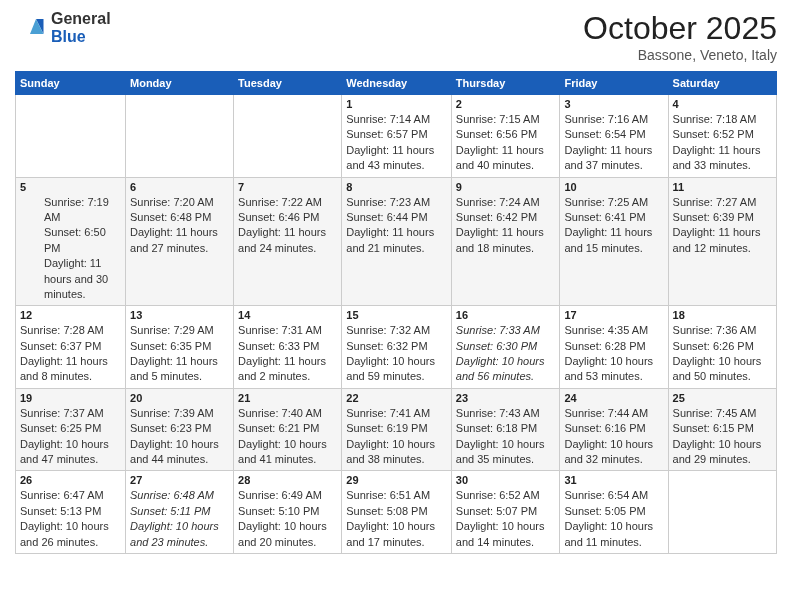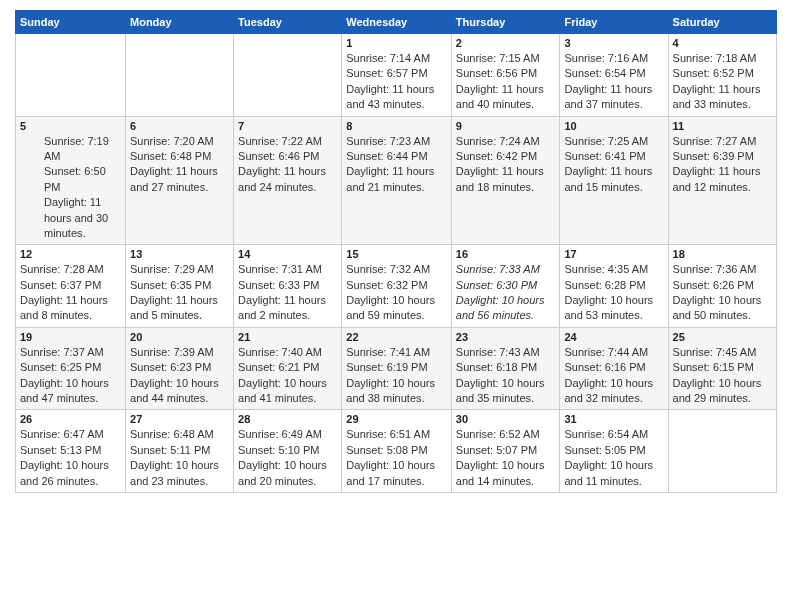--- a/index.html
+++ b/index.html
@@ -96,20 +96,36 @@
       line-height: 1.4;
     }
     .empty-cell {
       background: #f9f9f9;
     }
   </style>
 </head>
 <body>
 
 <div class="page">
+  <div class="header">
+    <div class="logo">
+      <svg class="logo-icon" viewBox="0 0 40 40">
+        <polygon points="28,8 38,8 38,28" fill="#1a5eb8"></polygon>
+        <polygon points="28,8 38,28 20,28" fill="#4a9fd4"></polygon>
+      </svg>
+      <div class="logo-text">
+        <span class="logo-general">General</span>
+        <span class="logo-blue">Blue</span>
+      </div>
+    </div>
+    <div class="title-block">
+      <div class="month-title">October 2025</div>
+      <div class="location">Bassone, Veneto, Italy</div>
+    </div>
+  </div>
 
   <table class="calendar">
     <thead>
       <tr>
 
       <th>Sunday</th>
           <th>Monday</th>
           <th>Tuesday</th>
           <th>Wednesday</th>
           <th>Thursday</th>
@@ -281,21 +297,21 @@
         </tr>
         <tr>
           <td>
             <div class="day-num">26</div>
             <div class="day-info" style="white-space: pre-line;">Sunrise: 6:47 AM
 Sunset: 5:13 PM
 Daylight: 10 hours and 26 minutes.</div>
           </td>
           <td>
             <div class="day-num">27</div>
-            <div class="day-info" style="white-space: pre-line;">Sunrise: 6:48 AM
+            <div class="day-info" style="white-space: pre-line; font-style: italic;">Sunrise: 6:48 AM
 Sunset: 5:11 PM
 Daylight: 10 hours and 23 minutes.</div>
           </td>
           <td>
             <div class="day-num">28</div>
             <div class="day-info" style="white-space: pre-line;">Sunrise: 6:49 AM
 Sunset: 5:10 PM
 Daylight: 10 hours and 20 minutes.</div>
           </td>
           <td>

